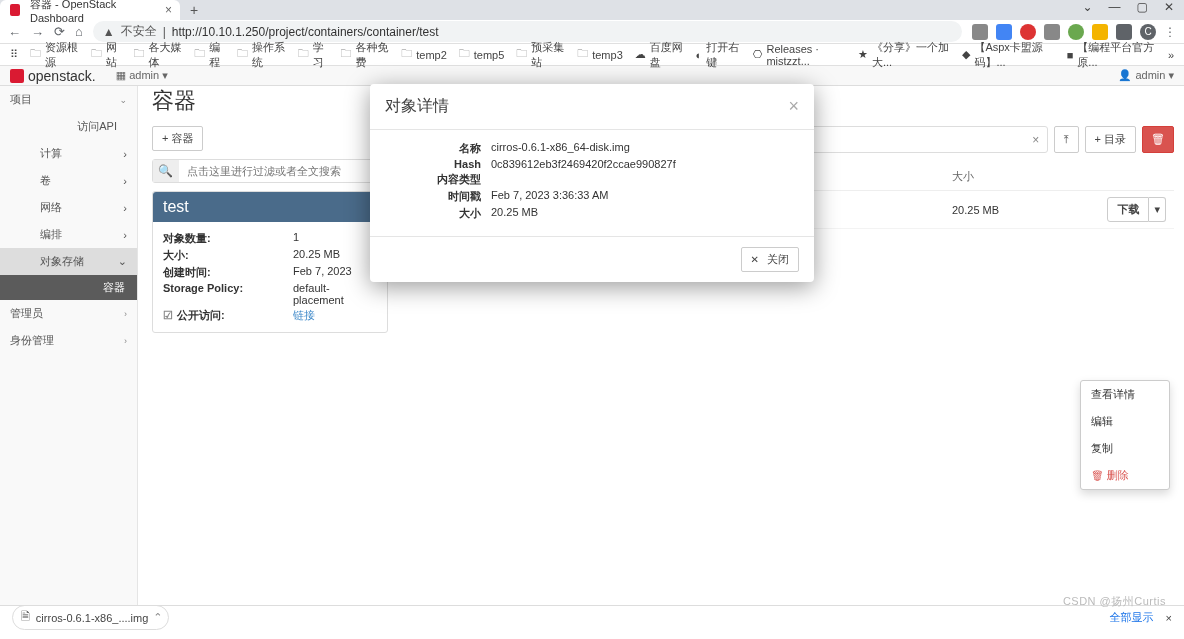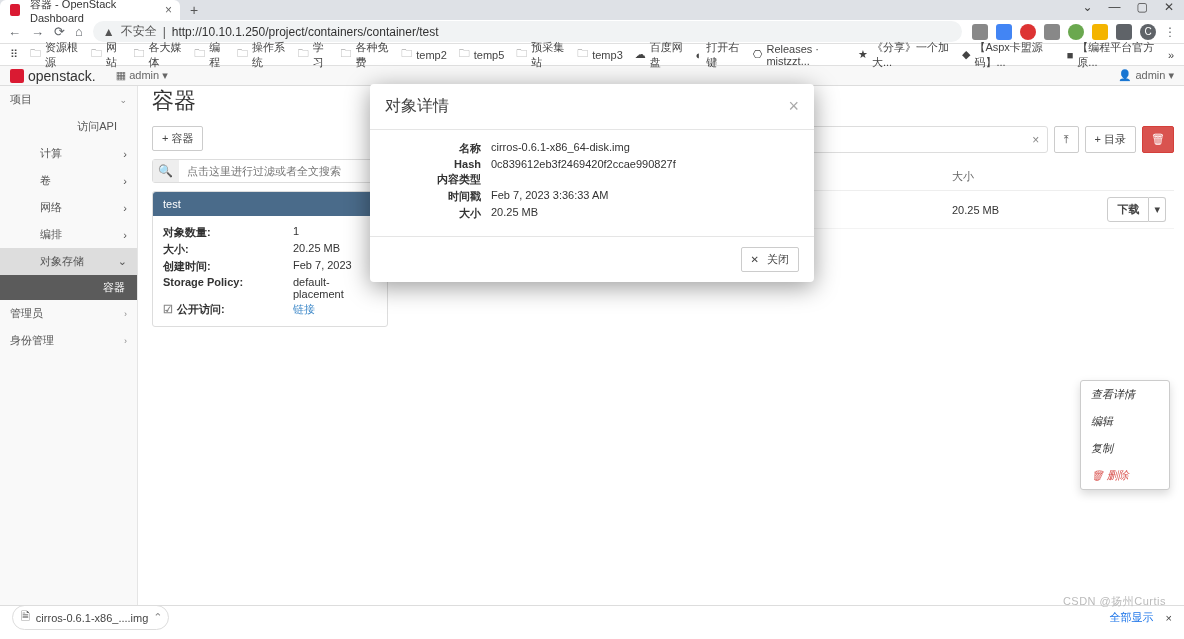--- a/index.html
+++ b/index.html
@@ -47,21 +47,21 @@
     h1.page-title { font-size: 22px; font-weight: 400; color: #333; margin-bottom: 10px; }
 
     .cols { display: flex; gap: 14px; }
     .col-left { width: 236px; }
     .col-right { flex: 1; padding-right: 10px; }
 
     .btn { display: inline-flex; align-items: center; gap: 4px; border: 1px solid #ccc; background: #fff; padding: 4px 9px; font-size: 11px; border-radius: 2px; color: #444; cursor: pointer; }
     .btn-danger { background: #d9534f; border-color: #d43f3a; color: #fff; padding: 6px 8px; }
 
     .panel { border: 1px solid #ddd; border-radius: 3px; margin-top: 8px; }
-    .panel-head { background: #4a6b8a; color: #fff; padding: 6px 10px; font-size: 11px; border-radius: 3px 3px 0 0; }
+    .panel-head { background: #4a6b8a; color: #fff; padding: 6px 10px; font-size: 16px; border-radius: 3px 3px 0 0; }
     .panel-body { padding: 8px 10px; font-size: 11px; }
     .kv-row { display: flex; padding: 1px 0; }
     .kv-row .k { font-weight: bold; width: 130px; }
     .kv-row .v { flex: 1; }
     .kv-row .v.link { color: #428bca; }
     .kv-row .check::before { content: "☑"; margin-right: 4px; color: #888; }
 
     .toolbar { display: flex; gap: 6px; align-items: stretch; margin-bottom: 10px; }
     .search-wrap { flex: 1; display: flex; border: 1px solid #ddd; border-radius: 3px; overflow: hidden; }
     .search-icon-btn { width: 26px; display: flex; align-items: center; justify-content: center; background: #eee; color: #777; }
@@ -72,21 +72,21 @@
     .tbl th { text-align: left; font-weight: 400; color: #666; padding: 6px 8px; border-bottom: 1px solid #eee; font-size: 11px; }
     .tbl td { padding: 6px 8px; border-bottom: 1px solid #f3f3f3; font-size: 11px; }
     .btn-group { display: inline-flex; }
     .btn-group .btn { border-radius: 0; }
     .btn-group .btn:first-child { border-radius: 3px 0 0 3px; font-weight: bold; }
     .btn-group .caret-btn { border-left: none; border-radius: 0 3px 3px 0; padding: 4px 5px; }
     .count-txt { font-size: 11px; color: #777; padding: 8px; }
 
     
     .dropdown { position: absolute; right: 14px; top: 294px; background: #fff; border: 1px solid #ccc; border-radius: 3px; box-shadow: 0 4px 10px rgba(0,0,0,0.15); width: 90px; font-size: 11px; z-index: 50; }
-    .dd-item { padding: 6px 10px; color: #333; cursor: pointer; font-style: italic; }
+    .dd-item { padding: 6px 10px; color: #333; cursor: pointer; }
     .dd-item.danger { color: #d9534f; }
     .dd-item.danger::before { content: "🗑"; font-size: 10px; margin-right: 3px; }
     .modal { position: absolute; left: 370px; top: 84px; width: 444px; background: #fff; border-radius: 4px; box-shadow: 0 5px 25px rgba(0,0,0,0.4); z-index: 200; }
     .modal-hd { display: flex; justify-content: space-between; align-items: center; padding: 12px 15px; border-bottom: 1px solid #e5e5e5; }
     .modal-title { font-size: 16px; font-weight: 400; color: #404040; }
     .modal-close { color: #aaa; font-size: 18px; cursor: pointer; }
     .modal-body { padding: 10px 15px 14px; }
     .mkv { display: flex; font-size: 11px; padding: 1px 0; }
     .mkv .mk { width: 106px; text-align: right; font-weight: bold; color: #333; padding-right: 10px; }
     .mkv .mv { flex: 1; color: #333; }

